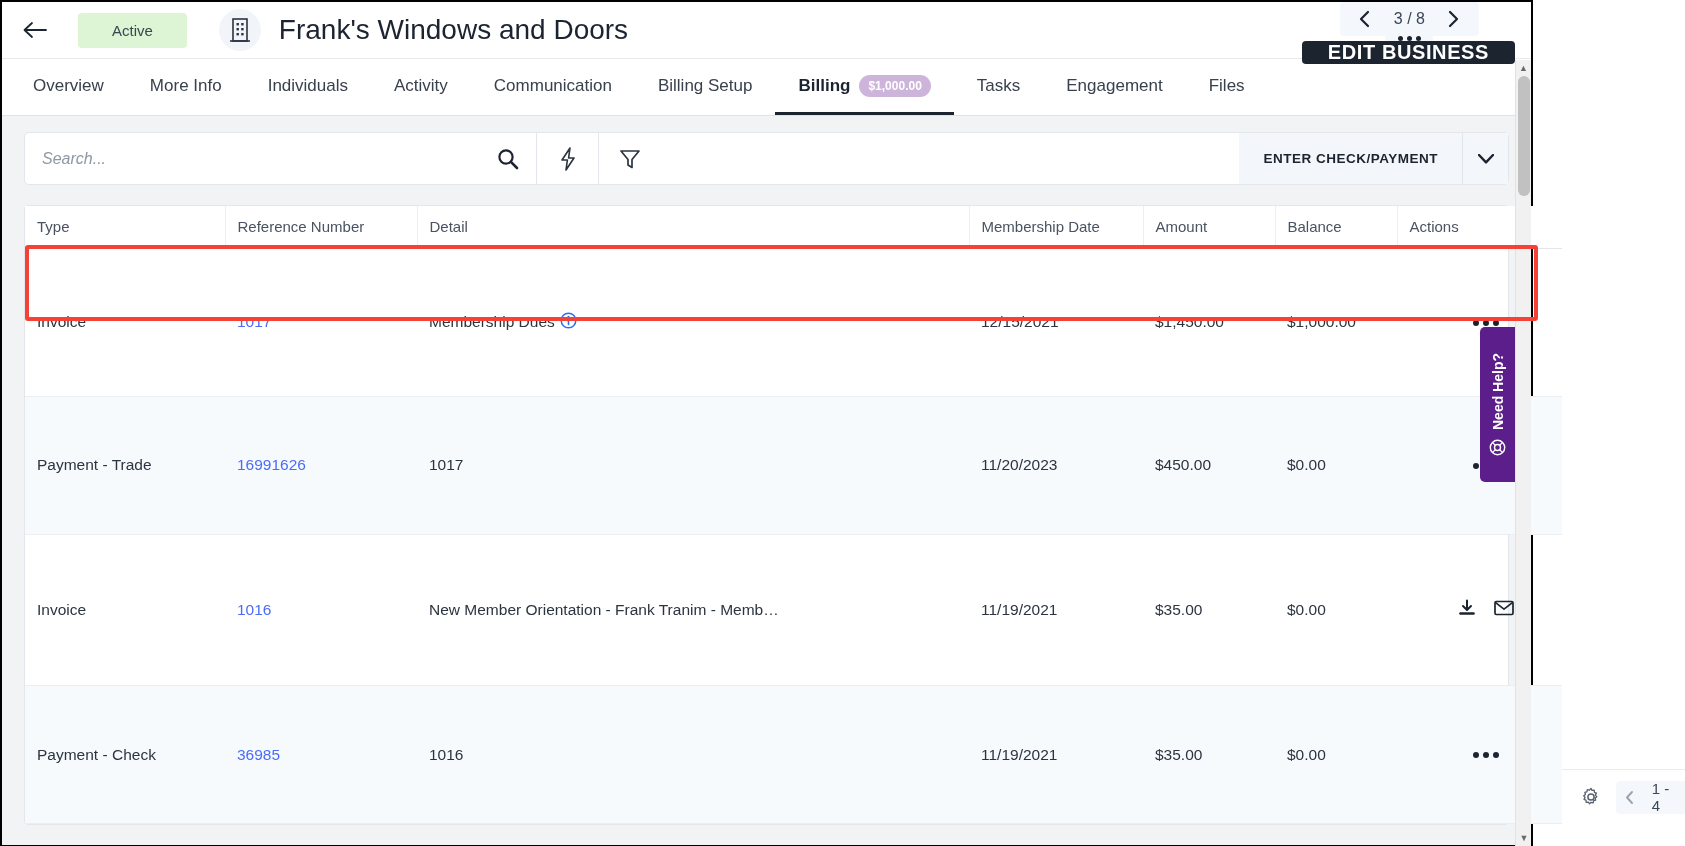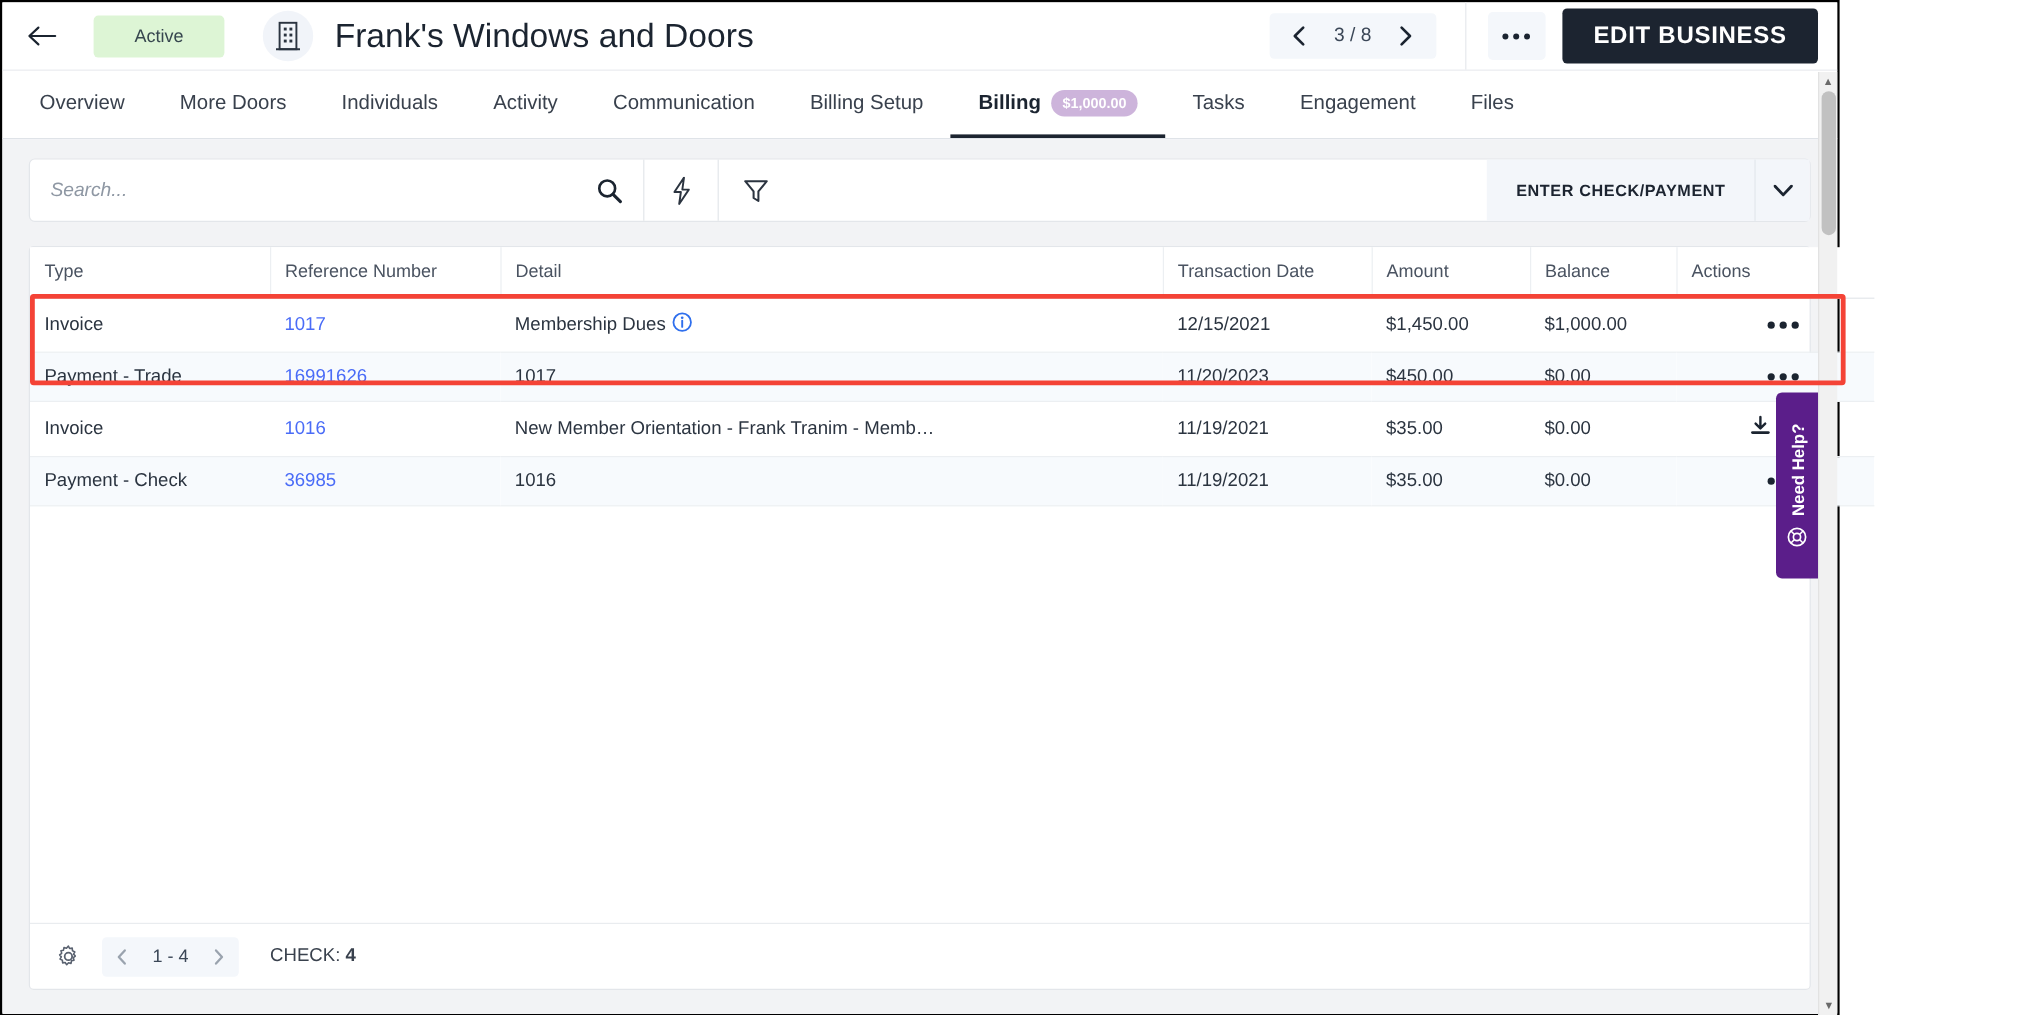--- a/index.html
+++ b/index.html
@@ -50,20 +50,21 @@
     font-size: 28px;
     color: #1b2430;
     margin-left: 18px;
     white-space: nowrap;
     font-weight: 400;
   }
   .header-right {
     margin-left: auto;
     display: flex; align-items: center;
     height: 56px;
+    flex-direction: column;
   }
   .pager {
     display: flex; align-items: center;
     background: #f4f7fb;
     border-radius: 4px;
     height: 38px;
     padding: 0 8px;
   }
   .pager-btn {
     width: 34px; height: 34px;
@@ -197,21 +198,21 @@
     display: flex; align-items: center; justify-content: center;
     cursor: pointer;
   }
 
   
   .table-card {
     background: #ffffff;
     border: 1px solid #e3e6ea;
     border-radius: 4px;
     height: 620px;
-    display: flex; flex-direction: column;
+    display: flex; flex-direction: row;
     position: relative;
   }
   table { width: 100%; border-collapse: collapse; table-layout: fixed; }
   thead th {
     text-align: left;
     font-size: 15px;
     font-weight: 400;
     color: #4a5361;
     padding: 12px 0 13px 12px;
     border-bottom: 1px solid #e3e6ea;
@@ -360,21 +361,21 @@
       </div>
       <button class="edit-btn">EDIT BUSINESS</button>
     </div>
   </div>
 
   <div class="tabs">
     <div class="tab">
         <span>Overview</span>
       </div>
     <div class="tab">
-        <span>More Doors</span>
+        <span>More Info</span>
       </div>
     <div class="tab">
         <span>Individuals</span>
       </div>
     <div class="tab">
         <span>Activity</span>
       </div>
     <div class="tab">
         <span>Communication</span>
       </div>
@@ -428,21 +429,21 @@
 
     <div class="table-card">
       <div class="highlight-box"></div>
 
       <table>
         <thead>
           <tr>
             <th class="col-type">Type</th>
             <th class="col-ref">Reference Number</th>
             <th class="col-detail">Detail</th>
-            <th class="col-date">Transaction Date</th>
+            <th class="col-date">Membership Date</th>
             <th class="col-amount">Amount</th>
             <th class="col-balance">Balance</th>
             <th class="col-actions">Actions</th>
           </tr>
         </thead>
         <tbody>
           <tr>
             <td>Invoice</td>
             <td><span class="link">1017</span></td>
             <td><span>Membership Dues</span><span class="info-icon"><svg width="17" height="17" viewBox="0 0 17 17">

